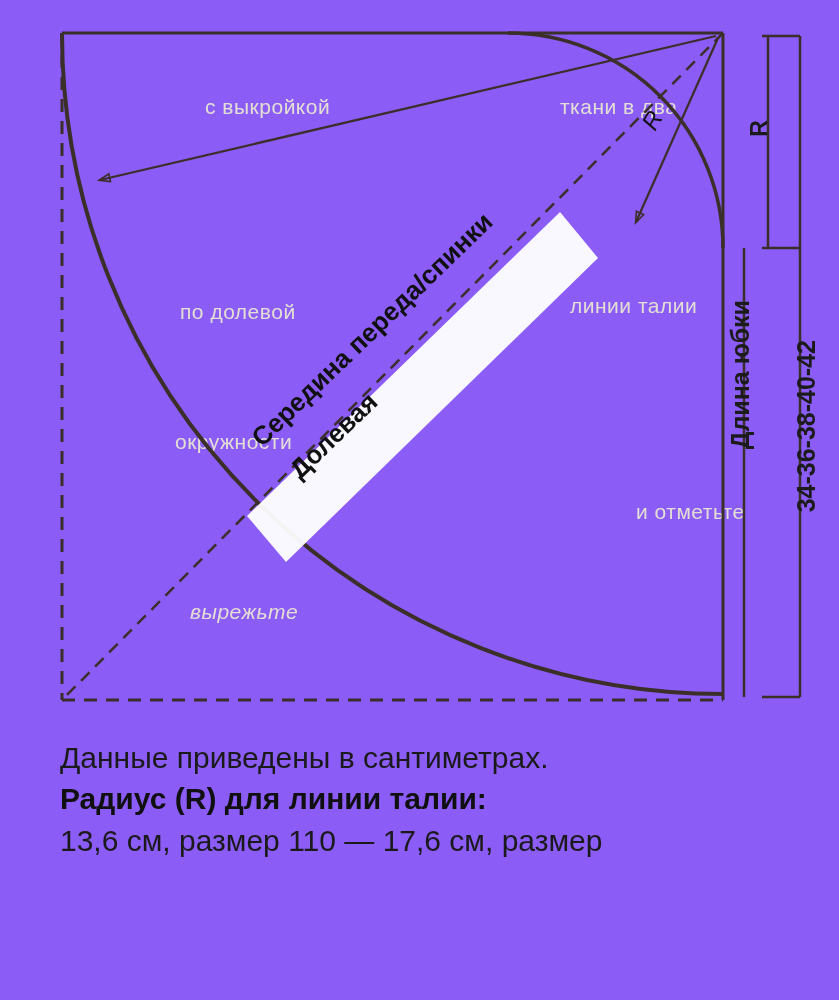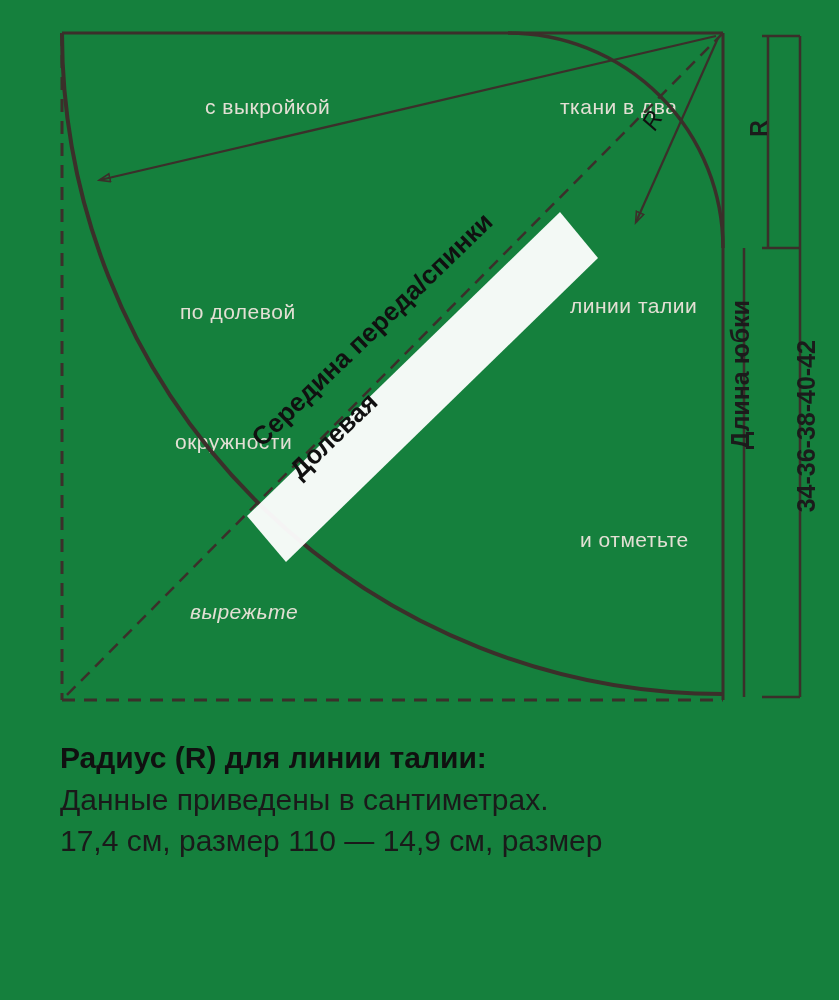--- a/index.html
+++ b/index.html
@@ -4,21 +4,21 @@
 <style>
   html, body {
     margin: 0;
     padding: 0;
     background: #f3f1ea;
   }
   #page {
     position: relative;
     width: 839px;
     height: 1000px;
-    background: #15803d;
+    background: #8b5cf6;
     overflow: hidden;
     font-family: "Liberation Sans", sans-serif;
   }
   
   .ghost {
     position: absolute;
     color: #e3dfd4;
     font-family: "Liberation Sans", sans-serif;
     font-size: 21px;
     letter-spacing: .5px;
@@ -88,21 +88,21 @@
 </head>
 <body>
 
 <div id="page">
 
   <div class="ghost" style="left:205px; top:95px;">с выкройкой</div>
   <div class="ghost" style="left:560px; top:95px;">ткани в два</div>
   <div class="ghost" style="left:180px; top:300px;">по долевой</div>
   <div class="ghost" style="left:570px; top:294px;">линии талии</div>
   <div class="ghost" style="left:175px; top:430px;">окружности</div>
-  <div class="ghost" style="left:580px; top:500px;margin-top:28px;">и отметьте</div>
+  <div class="ghost" style="left:636px; top:500px;">и отметьте</div>
   <div class="ghost" style="left:190px; top:600px;font-style:italic;">вырежьте</div>
 
   <svg id="diagram" viewBox="0 0 839 735">
     <defs>
       <marker id="arrowEnd" markerWidth="14" markerHeight="14" refX="11" refY="5" orient="auto" markerUnits="userSpaceOnUse">
         <path d="M1,1 L12,5 L1,9 z" fill="none" stroke="#3b2f2a" stroke-width="1.6"></path>
       </marker>
       <marker id="arrowStart" markerWidth="14" markerHeight="14" refX="3" refY="5" orient="auto" markerUnits="userSpaceOnUse">
         <path d="M13,1 L2,5 L13,9 z" fill="none" stroke="#3b2f2a" stroke-width="1.6"></path>
       </marker>
@@ -143,18 +143,18 @@
     <text x="300" y="480" fill="#101010" font-family="Liberation Sans, sans-serif" font-size="26" font-weight="bold" transform="rotate(-44 300 480)">Долевая</text>
 
     <text x="655" y="132" fill="#101010" font-family="Liberation Sans, sans-serif" font-size="24" font-style="italic" transform="rotate(-60 655 132)">R</text>
   </svg>
 
   <div class="rot-label" id="label-r-top">R</div>
   <div class="rot-label" id="label-skirt-length">Длина юбки</div>
   <div class="rot-label" id="label-sizes">34-36-38-40-42</div>
 
   <div class="caption-block">
+    <div class="cap-line cap-body">Данные приведены в сантиметрах.</div>
     <div class="cap-line cap-bold">Радиус (R) для линии талии:</div>
-    <div class="cap-line cap-body">Данные приведены в сантиметрах.</div>
-    <div class="cap-line cap-body">17,4 см, размер 110 — 14,9 см, размер</div>
+    <div class="cap-line cap-body">13,6 см, размер 110 — 17,6 см, размер</div>
   </div>
 
 </div>
 
 </body></html>

